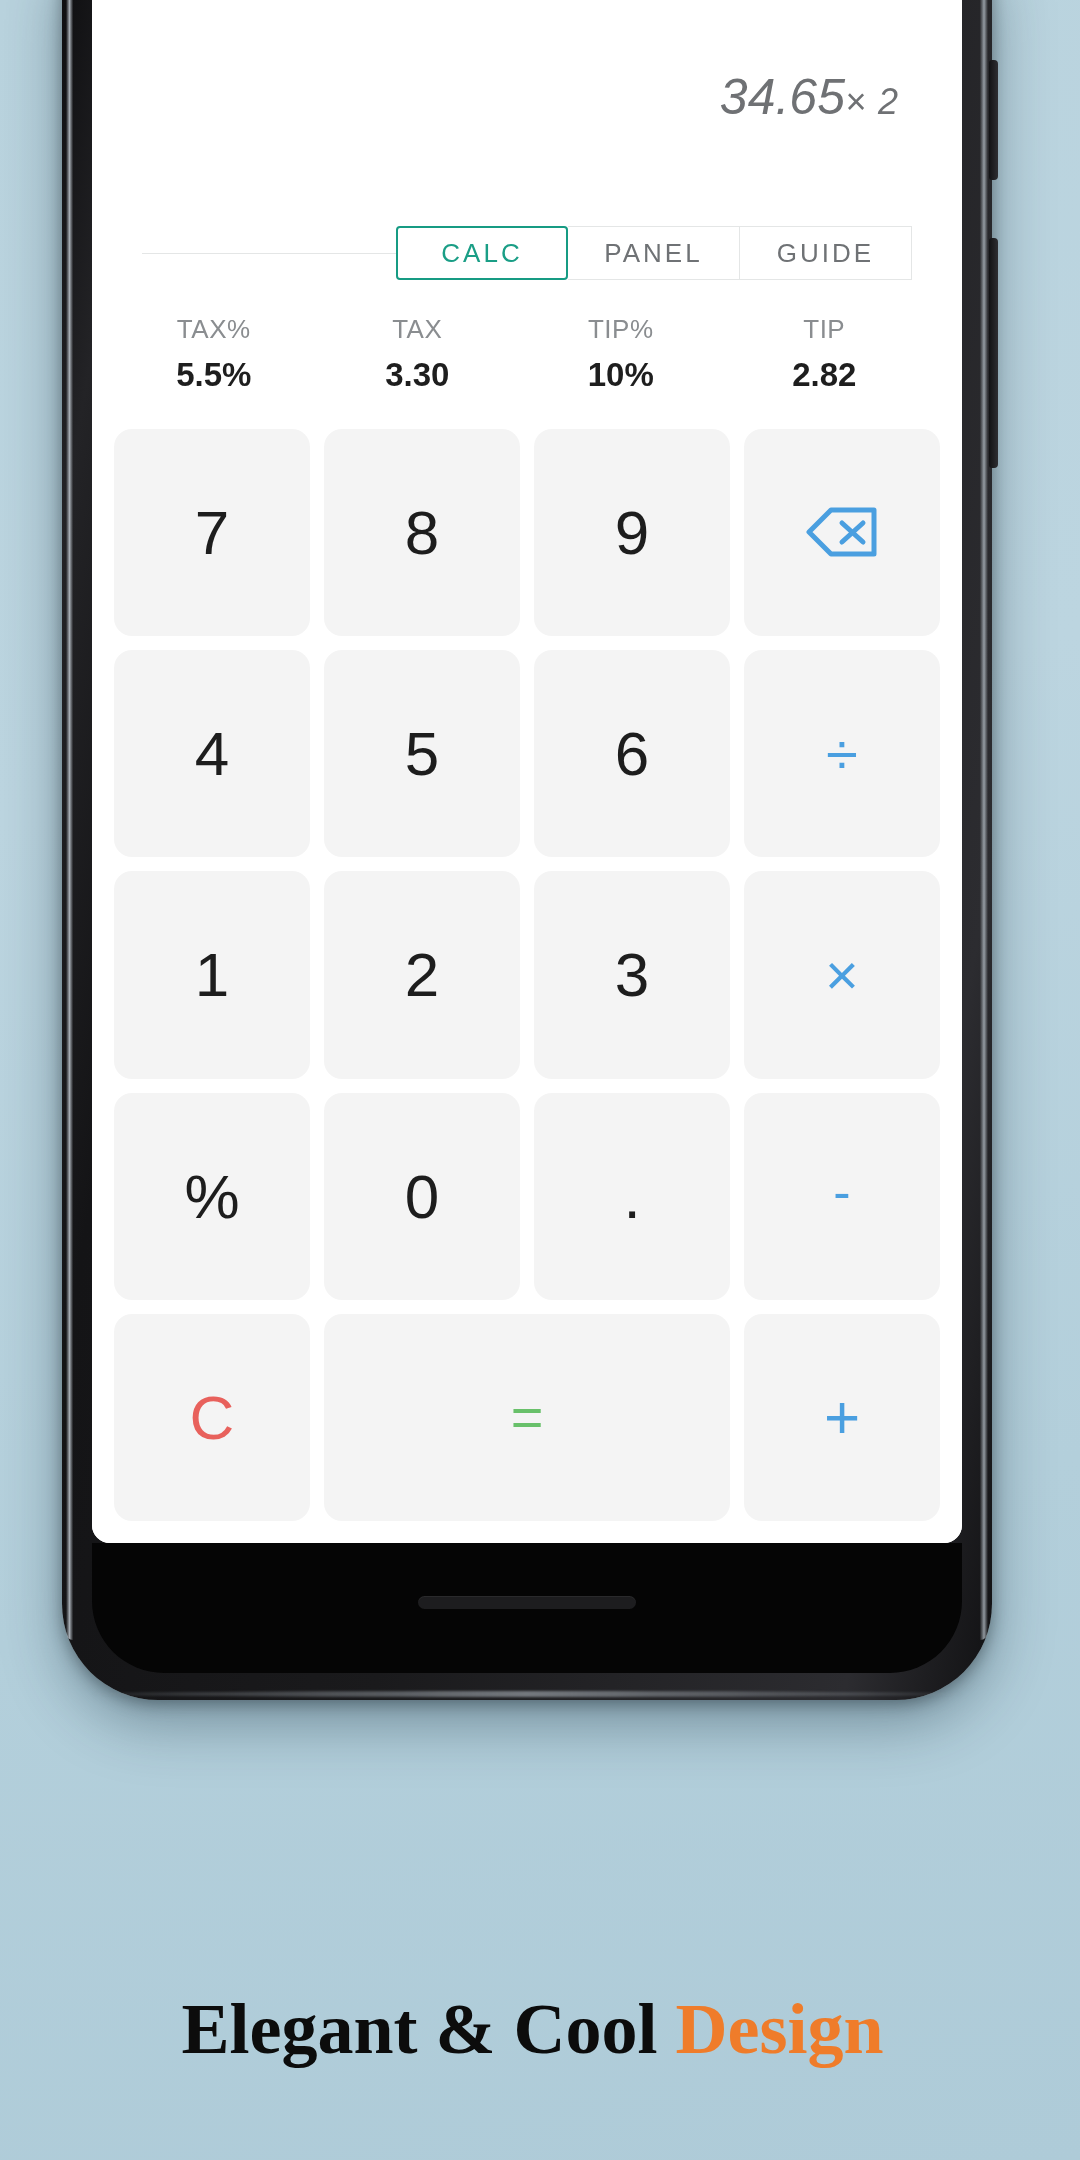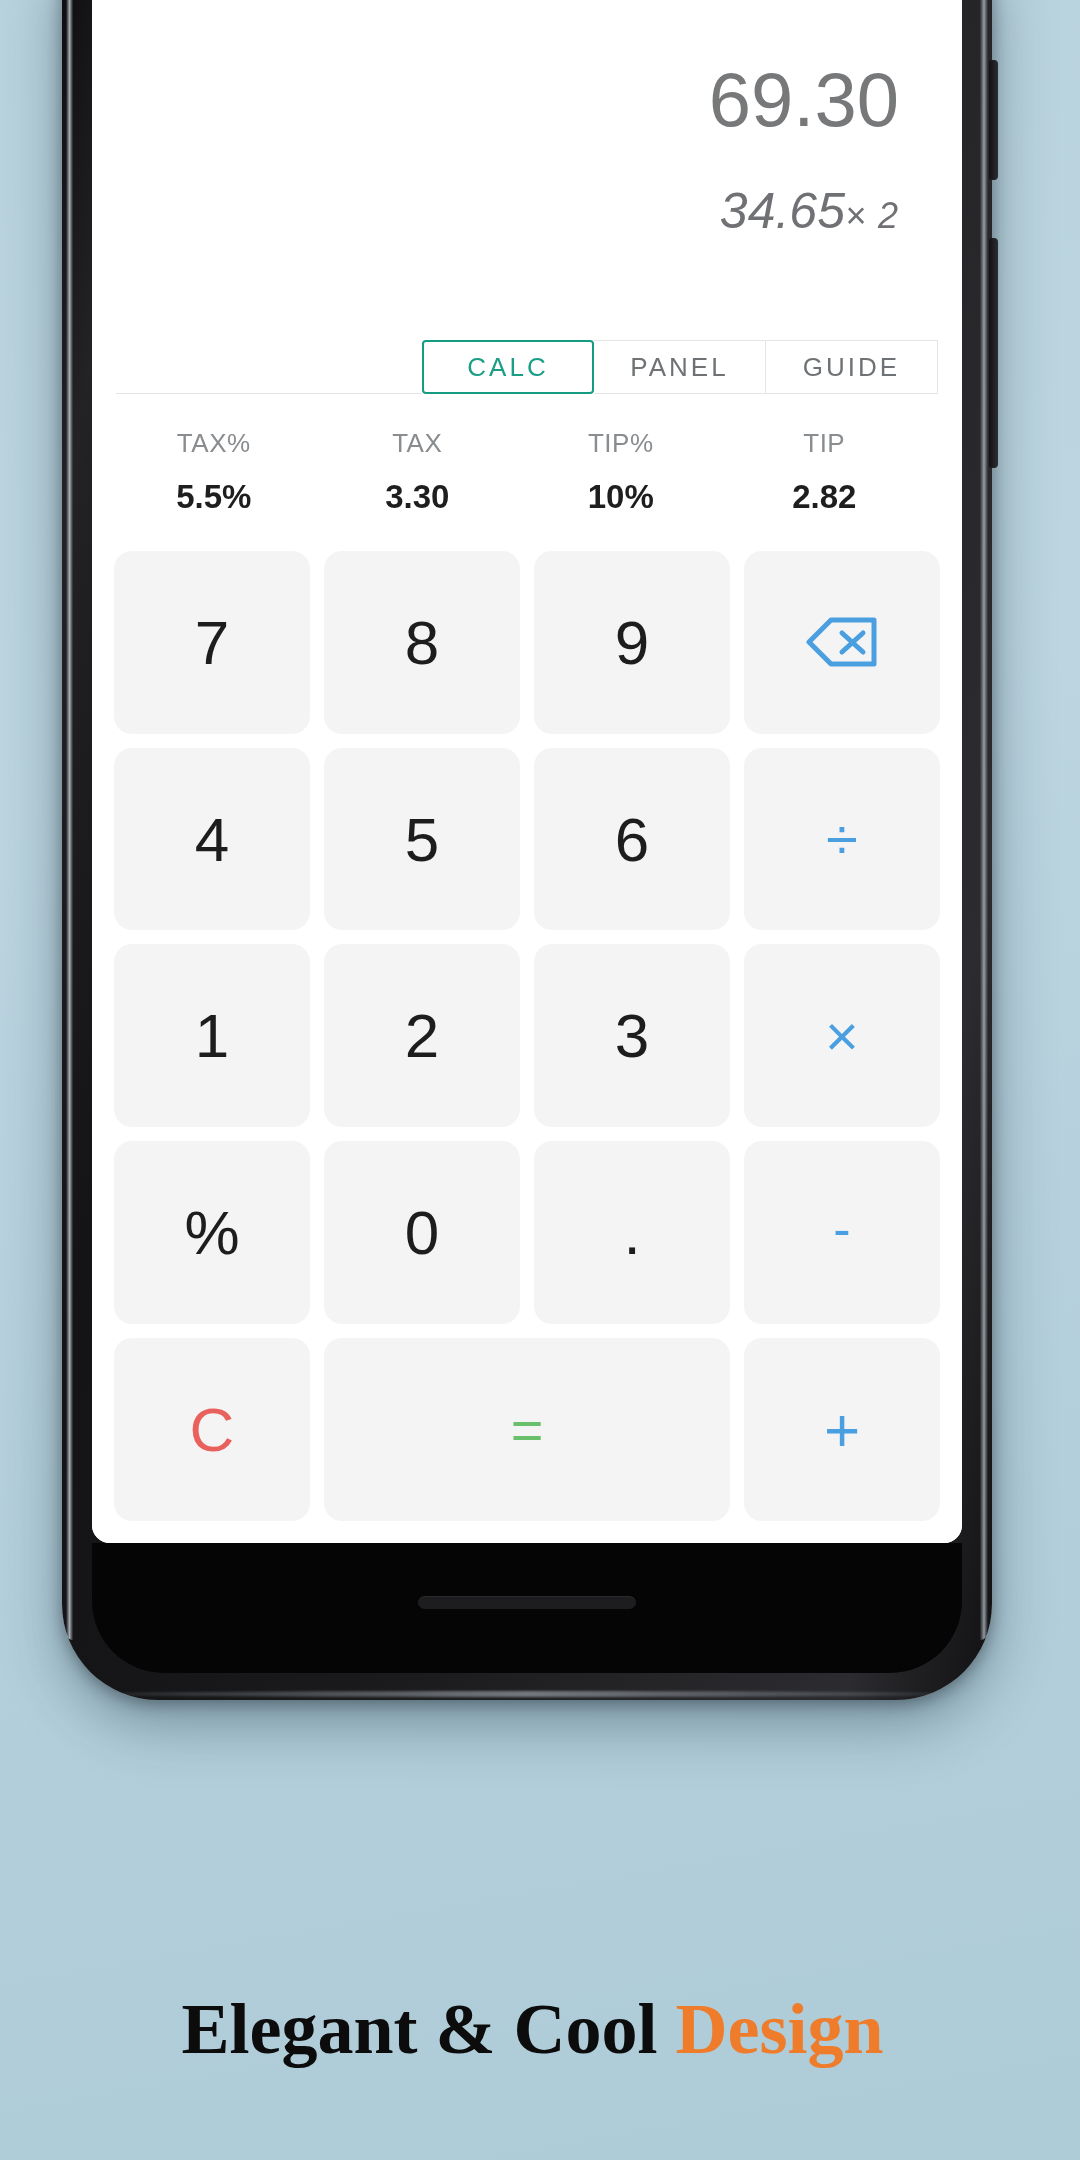--- a/index.html
+++ b/index.html
@@ -142,23 +142,23 @@
   }
   .display-expr .mult {
     font-size: 36px;
     font-style: italic;
     letter-spacing: 1px;
   }
 
   
   .tabs-wrap {
     margin-top: 100px;
-    padding: 0 24px;
-    display: flex;
-    align-items: flex-end;
+    padding: 0 50px;
+    display: flex;
+    align-items: center;
   }
 
   .tabs-rule {
     flex: 1 1 auto;
     height: 1px;
     background: #e4e6e6;
   }
 
   .tabs {
     display: flex;
@@ -204,21 +204,21 @@
     font-size: 26px;
     color: #8a8d90;
     letter-spacing: 0.5px;
     line-height: 1.2;
   }
 
   .info-value {
     font-size: 33px;
     font-weight: bold;
     color: #1e1e1e;
-    margin-top: 18px;
+    margin-top: 10px;
     line-height: 1.2;
   }
 
   
   .keypad {
     flex: 1 1 auto;
     padding: 34px 22px 22px 22px;
     display: flex;
     flex-direction: column;
     gap: 14px;
@@ -322,21 +322,20 @@
   <div class="frame-hl-left"></div>
   <div class="frame-hl-right"></div>
   <div class="frame-hl-bottom"></div>
   <div class="btn-power"></div>
   <div class="btn-vol"></div>
 
   <div class="screen">
     <div class="app">
 
       <div class="display">
-        <div class="display-sub">69.30</div>
         <div class="display-expr"><span>34.65</span><span class="mult">× 2</span></div>
       </div>
 
       <div class="tabs-wrap">
         <div class="tabs-rule"></div>
         <div class="tabs">
           <div class="tab active">CALC</div>
           <div class="tab">PANEL</div>
           <div class="tab">GUIDE</div>
         </div>

